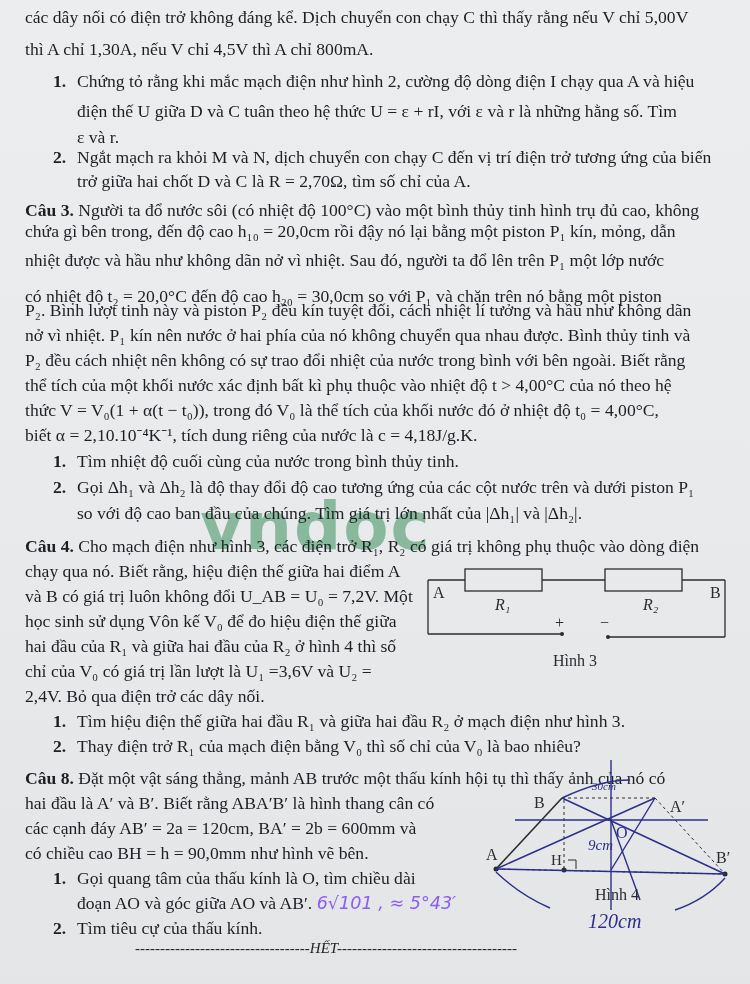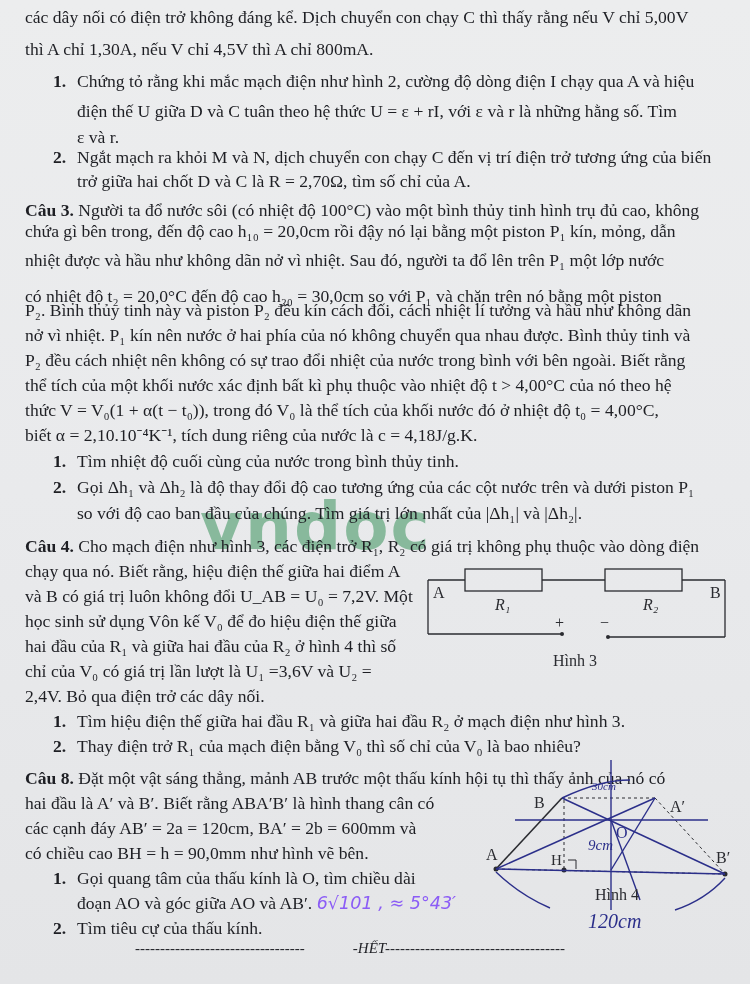--- a/index.html
+++ b/index.html
@@ -7,21 +7,21 @@
     width:750px; height:984px; overflow:hidden;
     background: linear-gradient(180deg,#ecedee 0%, #e9eaec 50%, #e4e5e7 100%);
     font-family: "Liberation Serif", serif;
     color:#1e1f24;
     font-size:17.6px;
     position:relative;
   }
   .page { position:absolute; left:25px; top:0; width:705px; }
   .line { position:absolute; white-space:nowrap; line-height:22px; }
   .b { font-weight:bold; }
-  i, .it { font-style:italic;margin-left:48px; }
+  i, .it { font-style:italic; }
   .num { font-weight:bold; display:inline-block; width:24px; }
   .hand { font-family:"DejaVu Sans", sans-serif; color:#8b5cf6; font-style:italic; }
   .wm { position:absolute; left:200px; top:488px; font-family:"DejaVu Sans",sans-serif; font-weight:bold; font-size:66px; color:#15803d; opacity:0.45; letter-spacing:2px; }
   svg text { font-family:"Liberation Serif", serif; }
 </style>
 </head>
 <body>
 
 <div class="wm">vndoc</div>
 
@@ -32,21 +32,21 @@
   <div class="line" style="top:70px;left:28px"><span class="num">1.</span><span>Chứng tỏ rằng khi mắc mạch điện như hình 2, cường độ dòng điện I chạy qua A và hiệu</span></div>
   <div class="line" style="top:100px;left:52px">điện thế U giữa D và C tuân theo hệ thức U = ε + rI, với ε và r là những hằng số. Tìm</div>
   <div class="line" style="top:126px;left:52px">ε và r.</div>
   <div class="line" style="top:146px;left:28px"><span class="num">2.</span><span>Ngắt mạch ra khỏi M và N, dịch chuyển con chạy C đến vị trí điện trở tương ứng của biến</span></div>
   <div class="line" style="top:170px;left:52px">trở giữa hai chốt D và C là R = 2,70Ω, tìm số chỉ của A.</div>
 
   <div class="line" style="top:199px"><span class="b">Câu 3.</span><span> Người ta đổ nước sôi (có nhiệt độ 100°C) vào một bình thủy tinh hình trụ đủ cao, không</span></div>
   <div class="line" style="top:220px">chứa gì bên trong, đến độ cao h₁₀ = 20,0cm rồi đậy nó lại bằng một piston P₁ kín, mỏng, dẫn</div>
   <div class="line" style="top:249px">nhiệt được và hầu như không dãn nở vì nhiệt. Sau đó, người ta đổ lên trên P₁ một lớp nước</div>
   <div class="line" style="top:285px">có nhiệt độ t₂ = 20,0°C đến độ cao h₂₀ = 30,0cm so với P₁ và chặn trên nó bằng một piston</div>
-  <div class="line" style="top:299px">P₂. Bình thủy tinh này và piston P₂ đều kín cách đối, cách nhiệt lí tưởng và hầu như không dãn</div>
+  <div class="line" style="top:299px">P₂. Bình lượt tinh này và piston P₂ đều kín tuyệt đối, cách nhiệt lí tưởng và hầu như không dãn</div>
   <div class="line" style="top:324px">nở vì nhiệt. P₁ kín nên nước ở hai phía của nó không chuyển qua nhau được. Bình thủy tinh và</div>
   <div class="line" style="top:349px">P₂ đều cách nhiệt nên không có sự trao đổi nhiệt của nước trong bình với bên ngoài. Biết rằng</div>
   <div class="line" style="top:374px">thể tích của một khối nước xác định bất kì phụ thuộc vào nhiệt độ t &gt; 4,00°C của nó theo hệ</div>
   <div class="line" style="top:399px">thức V = V₀(1 + α(t − t₀)), trong đó V₀ là thể tích của khối nước đó ở nhiệt độ t₀ = 4,00°C,</div>
   <div class="line" style="top:424px">biết α = 2,10.10⁻⁴K⁻¹, tích dung riêng của nước là c = 4,18J/g.K.</div>
   <div class="line" style="top:450px;left:28px"><span class="num">1.</span><span>Tìm nhiệt độ cuối cùng của nước trong bình thủy tinh.</span></div>
   <div class="line" style="top:476px;left:28px"><span class="num">2.</span><span>Gọi Δh₁ và Δh₂ là độ thay đổi độ cao tương ứng của các cột nước trên và dưới piston P₁</span></div>
   <div class="line" style="top:502px;left:52px">so với độ cao ban đầu của chúng. Tìm giá trị lớn nhất của |Δh₁| và |Δh₂|.</div>
 
   <div class="line" style="top:535px"><span class="b">Câu 4.</span><span> Cho mạch điện như hình 3, các điện trở R₁, R₂ có giá trị không phụ thuộc vào dòng điện</span></div>

